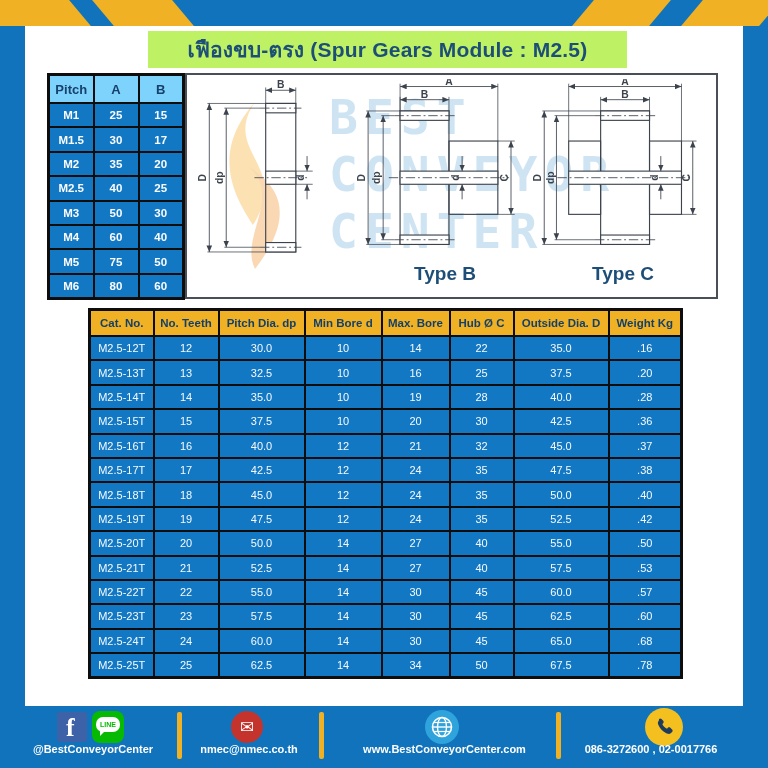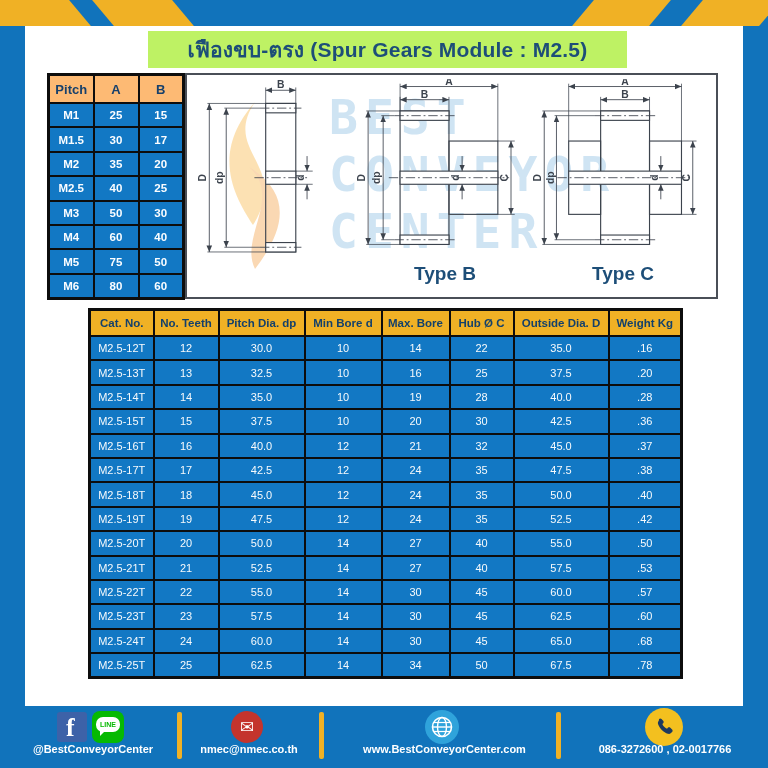--- a/index.html
+++ b/index.html
@@ -17,21 +17,21 @@
   
   .title-bar{
     position:absolute;left:148px;top:31px;width:479px;height:37px;background:#bef264;
     display:flex;align-items:center;justify-content:center;
     color:#1D4E78;font-size:21px;font-weight:bold;letter-spacing:.2px;
   }
   
   .pitch-table{position:absolute;left:47px;top:73px;border-collapse:collapse;table-layout:fixed;width:138px;}
   .pitch-table th,.pitch-table td{border:2px solid #0d0d0d;text-align:center;padding:0;}
   .pitch-table{border:3px solid #0d0d0d;}
-  .pitch-table th{background:#fdba74;color:#17406B;font-size:13px;font-weight:bold;height:26px;}
+  .pitch-table th{background:#7dd3fc;color:#17406B;font-size:13px;font-weight:bold;height:26px;}
   .pitch-table td{background:#1278C4;color:#fbfdff;font-size:11.5px;font-weight:bold;height:22.4px;}
   
   .drawing-panel{position:absolute;left:185px;top:73px;width:529px;height:222px;border:2px solid #4A4F57;background:#fff;overflow:hidden;}
   .wm-text{position:absolute;left:142px;top:14px;line-height:57px;font-weight:bold;font-size:48px;letter-spacing:7px;color:rgba(141,191,227,.42);font-family:"DejaVu Sans Mono","DejaVu Sans",monospace;}
   .wm-logo{position:absolute;left:6px;top:22px;opacity:.33;}
   .gear{position:absolute;top:4px;height:188px;}
   .gear-a{left:2px;}  .gear-b{left:168px;}  .gear-c{left:344px;}
   .type-caption{position:absolute;top:188px;width:120px;text-align:center;color:#1D4E78;font-size:19px;font-weight:bold;}
   .cap-a{left:22px;margin-top:33px;} .cap-b{left:198px;} .cap-c{left:376px;}
   svg .ln{stroke:#3C434D;stroke-width:1.2;fill:none;}
@@ -455,14 +455,14 @@
   </svg>
   <div class="txt" style="left:327px;top:37px;width:235px;">www.BestConveyorCenter.com</div>
 
   <div class="vdiv" style="left:556px;"></div>
 
   <div class="phone-icon">
     <svg width="22" height="22" viewBox="0 0 24 24">
       <path d="M6.6 3.2c.8-.8 2-.8 2.7 0l1.8 1.9c.7.8.7 2 0 2.7l-.9.9c.3 1 1 2.1 2 3.1s2.1 1.7 3.1 2l.9-.9c.8-.7 2-.7 2.7 0l1.9 1.8c.8.8.8 2 0 2.7l-1.2 1.2c-.9.9-2.2 1.2-3.4.8-2.3-.8-4.6-2.2-6.6-4.2S6.3 11 5.5 8.7c-.4-1.2 0-2.5.8-3.4z" fill="#1D3A5F"></path>
     </svg>
   </div>
-  <div class="txt" style="left:565px;top:37px;width:200px;">086-3272600 , 02-0017766</div>
+  <div class="txt" style="left:551px;top:37px;width:200px;">086-3272600 , 02-0017766</div>
 </div>
 
 </body></html>

